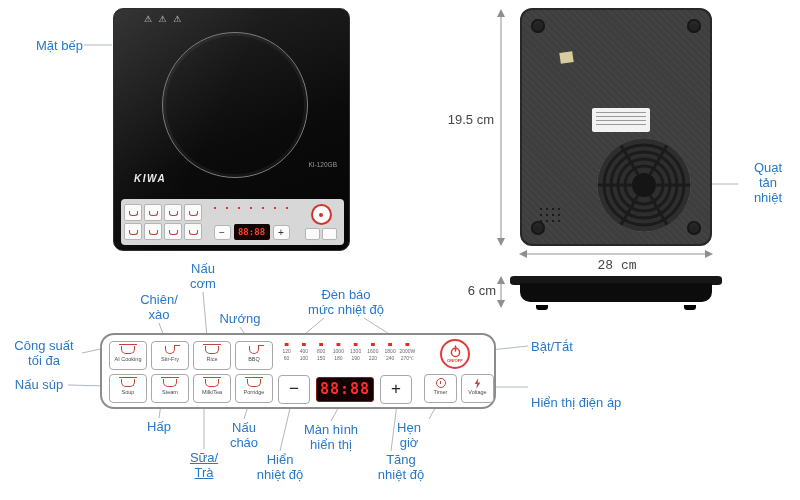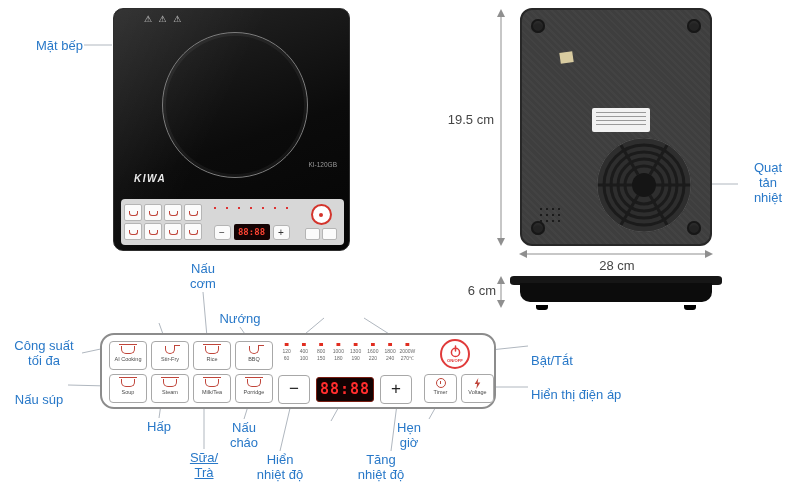--- a/index.html
+++ b/index.html
@@ -9,39 +9,39 @@
   .overlay .c{stroke:#b0b7bf;stroke-width:1;}
   .overlay .d{stroke:#8f8f8f;stroke-width:1;}
   .overlay .ah{fill:#8f8f8f;stroke:none;}
 
   
   .vlabel{position:absolute;color:#2878c8;font-size:13px;line-height:15px;
           white-space:pre-line;text-align:center;}
   #lbl-matbep{left:36px;top:38px;text-align:left;white-space:nowrap;}
   #lbl-quat{left:742px;top:160px;width:52px;}
   #lbl-congsuat{left:6px;top:338px;width:76px;}
-  #lbl-nausup{left:10px;top:392px;width:58px;}
+  #lbl-nausup{left:10px;top:377px;width:58px;}
   #lbl-chienxao{left:130px;top:292px;width:58px;}
   #lbl-naucom{left:181px;top:261px;width:44px;}
   #lbl-nuong{left:215px;top:311px;width:50px;}
   #lbl-denbao{left:294px;top:287px;width:104px;}
-  #lbl-battat{left:531px;top:339px;text-align:left;white-space:nowrap;margin-top:14px;}
-  #lbl-dienap{left:531px;top:387px;text-align:center;white-space:nowrap;}
+  #lbl-battat{left:531px;top:339px;text-align:left;white-space:nowrap;}
+  #lbl-dienap{left:531px;top:395px;text-align:center;white-space:nowrap;}
   #lbl-hap{left:139px;top:419px;width:40px;}
   #lbl-suatra{left:181px;top:450px;width:46px;text-decoration:underline;}
   #lbl-nauchao{left:221px;top:420px;width:46px;}
   #lbl-manhinh{left:294px;top:422px;width:74px;}
   #lbl-giam{left:251px;top:452px;width:58px;}
-  #lbl-tang{left:352px;top:452px;width:58px;}
+  #lbl-tang{left:372px;top:452px;width:58px;}
   #lbl-hengio{left:387px;top:420px;width:44px;}
 
   
   .dim{position:absolute;color:#454545;font-size:13px;}
   #dim-355{left:438px;top:112px;width:56px;text-align:right;}
-  #dim-28{left:572px;top:258px;width:90px;text-align:center;}
+  #dim-28{left:572px;top:258px;width:90px;text-align:center;font-family:Liberation Mono, monospace;}
   #dim-6{left:452px;top:283px;width:44px;text-align:right;}
 
   
   .cooktop{position:absolute;left:113px;top:8px;width:237px;height:243px;border-radius:10px;
            background:linear-gradient(160deg,#262626,#0b0b0b 55%,#050505);
            border:1px solid #2e2e2e;box-sizing:border-box;}
   .cooktop::before{content:"";position:absolute;inset:0;border-radius:10px;
            background:linear-gradient(115deg,rgba(255,255,255,.07),transparent 45%);}
   .warn{position:absolute;left:30px;top:5px;color:#d6d6d6;font-size:9px;letter-spacing:2px;}
   .zone{position:absolute;left:48px;top:23px;width:144px;height:144px;border-radius:50%;
@@ -318,30 +318,36 @@
     </div>
   </div>
 
   <div class="vlabel" id="lbl-matbep">Mặt bếp</div>
   <div class="vlabel" id="lbl-congsuat">Công suất
 tối đa</div>
   <div class="vlabel" id="lbl-quat">Quạt
 tản
 nhiệt</div>
   <div class="vlabel" id="lbl-nausup">Nấu súp</div>
+  <div class="vlabel" id="lbl-chienxao">Chiên/
+xào</div>
   <div class="vlabel" id="lbl-naucom">Nấu
 cơm</div>
   <div class="vlabel" id="lbl-nuong">Nướng</div>
+  <div class="vlabel" id="lbl-denbao">Đèn báo
+mức nhiệt độ</div>
   <div class="vlabel" id="lbl-battat">Bật/Tắt</div>
   <div class="vlabel" id="lbl-dienap">Hiển thị điện áp</div>
   <div class="vlabel" id="lbl-hap">Hấp</div>
   <div class="vlabel" id="lbl-suatra">Sữa/
 Trà</div>
   <div class="vlabel" id="lbl-nauchao">Nấu
 cháo</div>
+  <div class="vlabel" id="lbl-manhinh">Màn hình
+hiển thị</div>
   <div class="vlabel" id="lbl-giam">Hiển
 nhiệt độ</div>
   <div class="vlabel" id="lbl-tang">Tăng
 nhiệt độ</div>
   <div class="vlabel" id="lbl-hengio">Hẹn
 giờ</div>
 
   <div class="dim" id="dim-355">19.5 cm</div>
   <div class="dim" id="dim-28">28 cm</div>
   <div class="dim" id="dim-6">6 cm</div>

